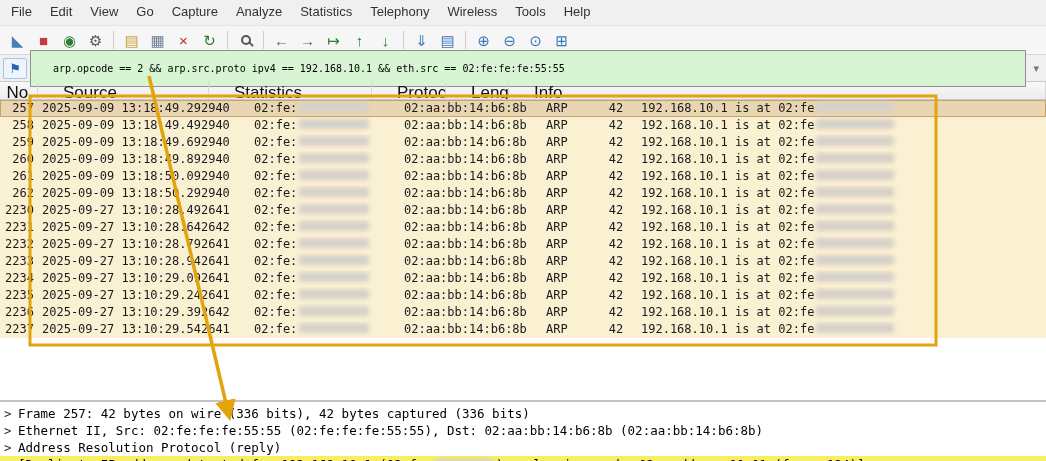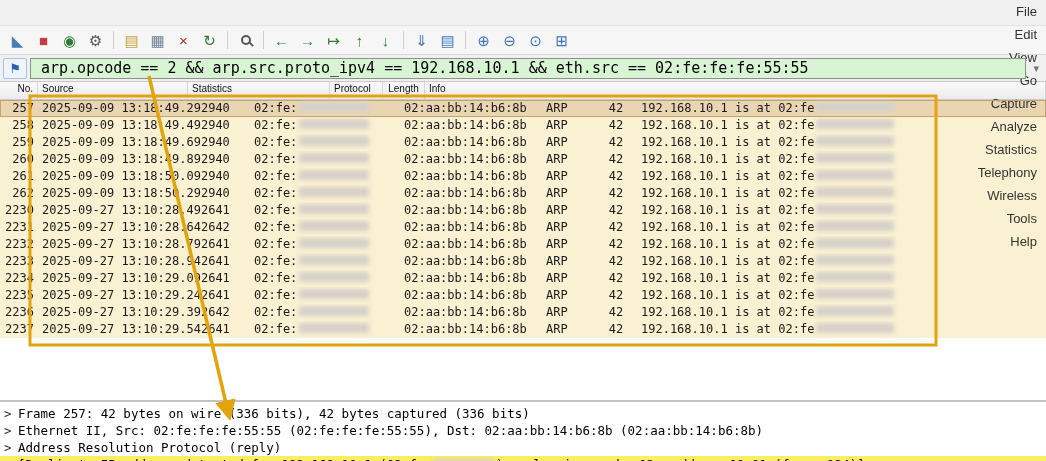--- a/index.html
+++ b/index.html
@@ -6,22 +6,22 @@
   html,body { width:1046px; height:461px; overflow:hidden; }
   body {
     font-family: "Liberation Sans", sans-serif;
     font-size: 13px;
     background: #ffffff;
     position: relative;
     color: #1a1a1a;
   }
   
   .menubar {
-    height: 26px; background: #f0f0f0; display: flex; align-items: flex-end;
-    padding-left: 2px; border-bottom: 1px solid #e3e3e3; flex-direction: column;
+    height: 26px; background: #f0f0f0; display: flex; align-items: flex-start;
+    padding-left: 2px; border-bottom: 1px solid #e3e3e3;
   }
   .menu-item { padding: 4px 9px; color: #333; cursor: default; }
   
   .toolbar {
     height: 29px; background: #f6f6f6; display: flex; align-items: center;
     padding: 0 5px; gap: 1px; border-bottom: 1px solid #d9d9d9;
   }
   .tbtn {
     width: 25px; height: 25px; display: flex; align-items: center; justify-content: center;
     font-size: 15px; line-height: 1; border-radius: 2px; cursor: default;
@@ -34,28 +34,28 @@
   .filterbar {
     height: 27px; background: #f0f0f0; display: flex; align-items: center;
     padding: 2px 3px; gap: 3px; border-bottom: 1px solid #c9c9c9;
   }
   .filter-bookmark {
     width: 24px; height: 21px; background: #eef4fb; border: 1px solid #a9c4de;
     display: flex; align-items: center; justify-content: center;
     color: #2b62b0; font-size: 13px; border-radius: 2px;
   }
   .filter-input {
-    flex: 1; height: 21px; background: var(--filter-valid-bg);
+    flex: 1; height: 37px; background: var(--filter-valid-bg);
     border: 1px solid #8f8f8f; font-family: "DejaVu Sans Mono", monospace;
-    font-size: 15px; color: #000; padding: 0 10px; outline: none;
+    font-size: 10px; color: #000; padding: 0 22px; outline: none;
   }
   .filter-drop { color:#777; font-size:11px; padding:0 4px; }
   
   .pheader { display: flex; height: 18px; background: linear-gradient(#f9f9f9,#ececec);
-    border-bottom: 1px solid #c9c9c9; font-size: 10px; color:#111; }
+    border-bottom: 1px solid #c9c9c9; font-size: 17px; color:#111;gap:21px; }
   .pheader .hc { padding: 1px 4px; border-right: 1px solid #d6d6d6; overflow: hidden;
     white-space: nowrap; }
   .plist { height: 270px; background: #ffffff; font-family: "DejaVu Sans Mono", monospace;
     font-size: 12px; overflow: hidden; }
   .prow { display: flex; height: 17px; line-height: 17px; background: var(--arp-row-bg);
     white-space: nowrap; }
   .prow.selected { background: var(--selected-row-bg); outline: 1px solid #c3a36e; outline-offset:-1px; }
   .prow .c { padding: 0 4px; overflow: hidden; white-space: nowrap; }
   .w-no   { width: 38px;  text-align: right; flex: none; }
   .w-time { width: 212px; flex: none; }

